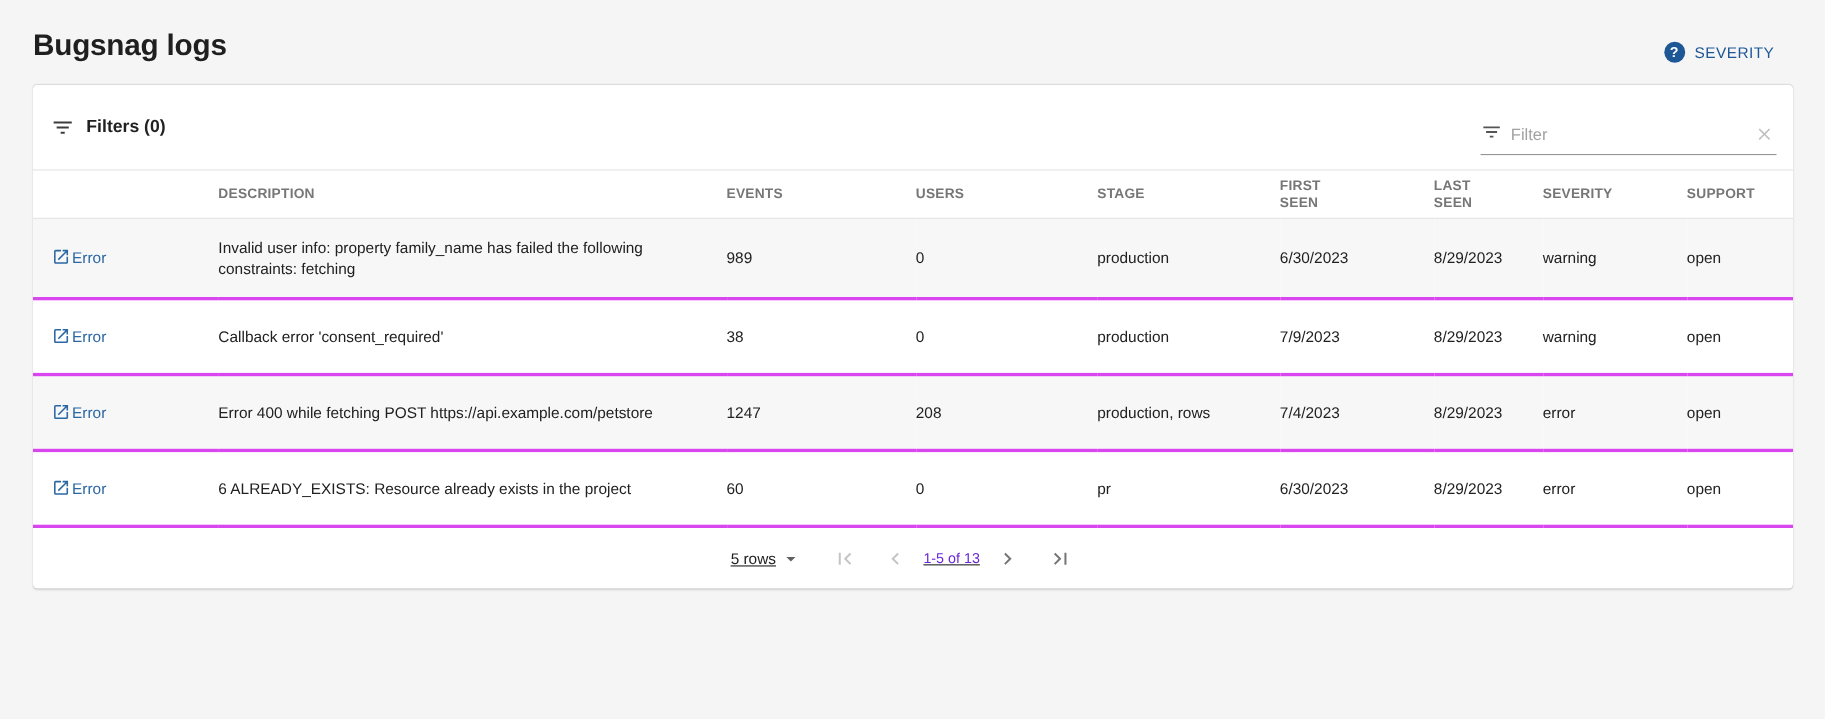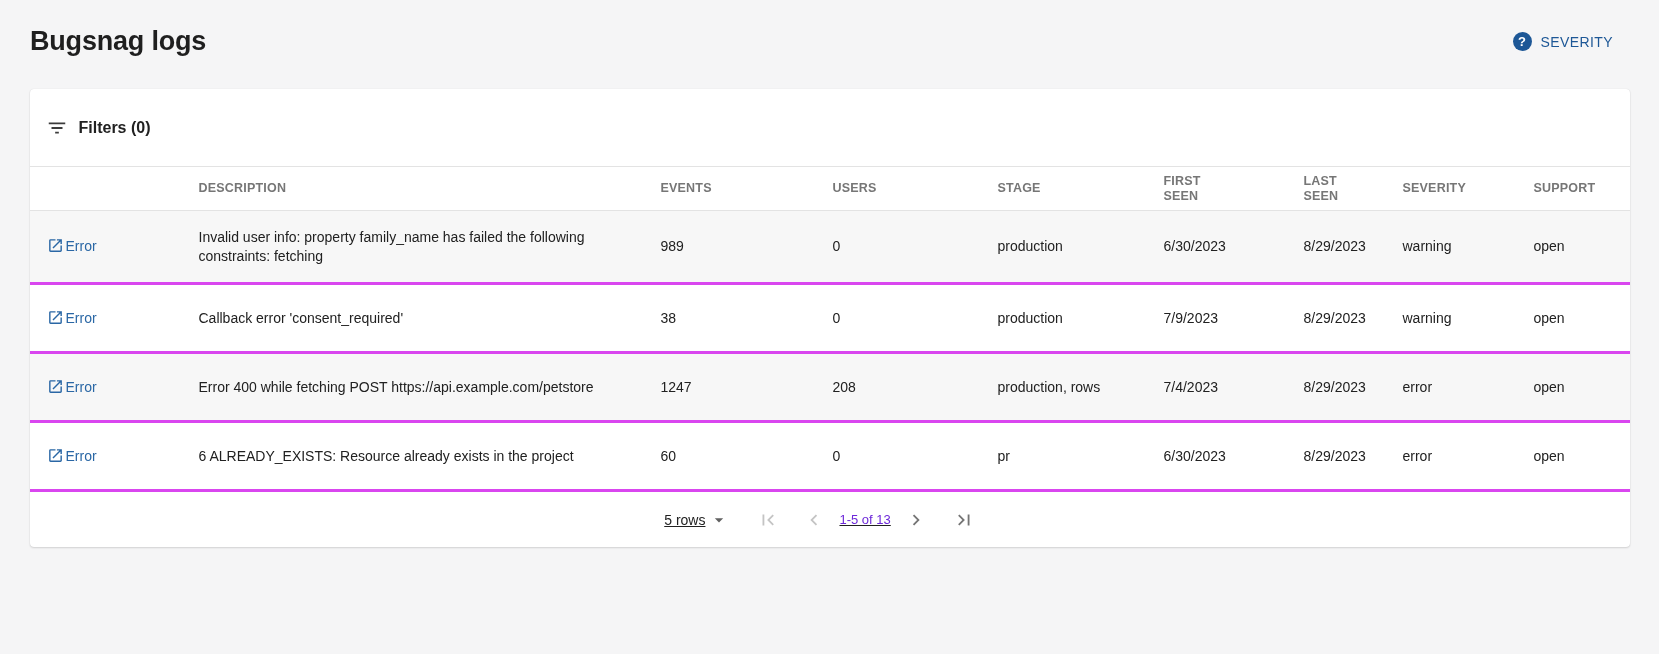--- a/index.html
+++ b/index.html
@@ -6,21 +6,21 @@
   html, body { width: 1659px; height: 654px; overflow: hidden; }
   body {
     background: #f5f5f6;
     font-family: "Liberation Sans", sans-serif;
     color: #212121;
   }
   
   .topbar {
     display: flex;
     justify-content: space-between;
-    align-items: center;
+    align-items: flex-end;
     padding: 26px 30px 20px 30px;
   }
   .page-title {
     font-size: 27px;
     font-weight: 700;
     color: #1f1f1f;
     letter-spacing: -0.2px;
   }
   .support {
     display: flex;
@@ -42,21 +42,21 @@
     font-size: 13px;
     font-weight: 700;
     display: flex;
     align-items: center;
     justify-content: center;
     line-height: 1;
   }
   
   .card {
     width: 1600px;
-    margin: 12px auto;
+    margin: 0 auto;
     background: #ffffff;
     border-radius: 4px;
     box-shadow: 0 1px 2px rgba(0,0,0,0.14), 0 0 1px rgba(0,0,0,0.12);
   }
   .toolbar {
     height: 77px;
     display: flex;
     align-items: center;
     justify-content: space-between;
     padding: 0 15px 0 16px;
@@ -180,20 +180,33 @@
 <div class="card">
 
   <div class="toolbar">
     <div class="filters-toggle">
       <span class="icon">
         <svg width="22" height="22" viewBox="0 0 24 24" fill="#3c3c3c">
             <path d="M10 18h4v-2h-4v2zM3 6v2h18V6H3zm3 7h12v-2H6v2z"></path>
           </svg>
       </span>
       <span class="filters-label">Filters (0)</span>
+    </div>
+    <div class="filter-field">
+      <span class="icon">
+        <svg width="20" height="20" viewBox="0 0 24 24" fill="#555555">
+            <path d="M10 18h4v-2h-4v2zM3 6v2h18V6H3zm3 7h12v-2H6v2z"></path>
+          </svg>
+      </span>
+      <input type="text" placeholder="Filter" style="">
+      <button class="clear-btn">
+        <svg width="18" height="18" viewBox="0 0 24 24" fill="#c0c0c0">
+            <path d="M19 6.41 17.59 5 12 10.59 6.41 5 5 6.41 10.59 12 5 17.59 6.41 19 12 13.41 17.59 19 19 17.59 13.41 12 19 6.41z"></path>
+          </svg>
+      </button>
     </div>
   </div>
 
   <table>
     <colgroup>
       <col style="width:169px">
         <col style="width:462px">
         <col style="width:172px">
       <col style="width:165px">
         <col style="width:166px">

